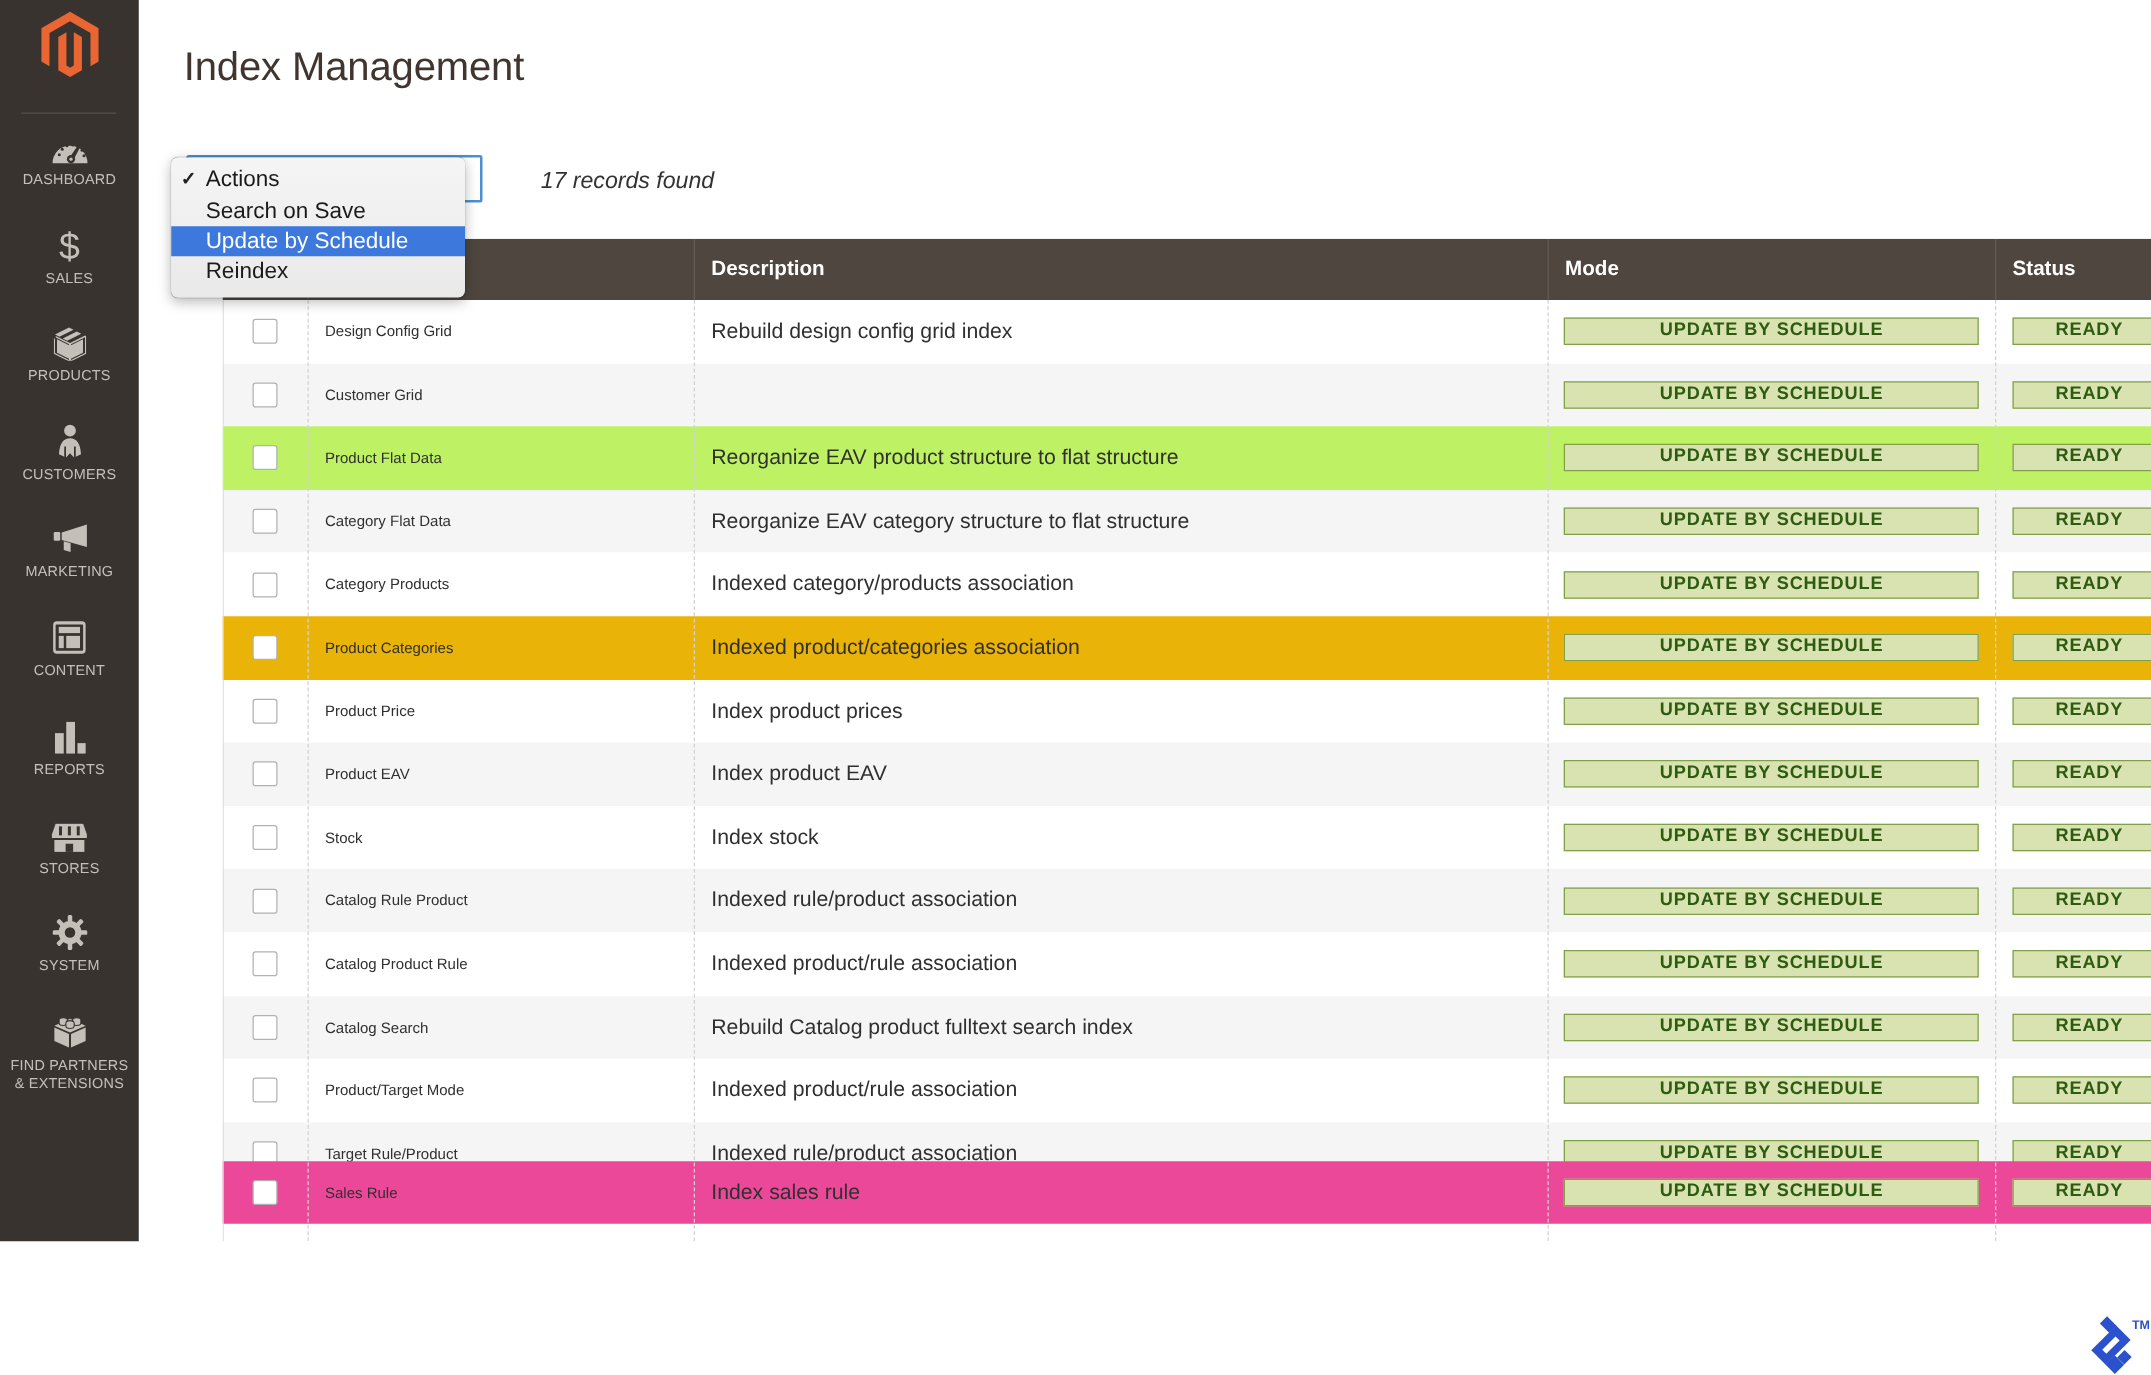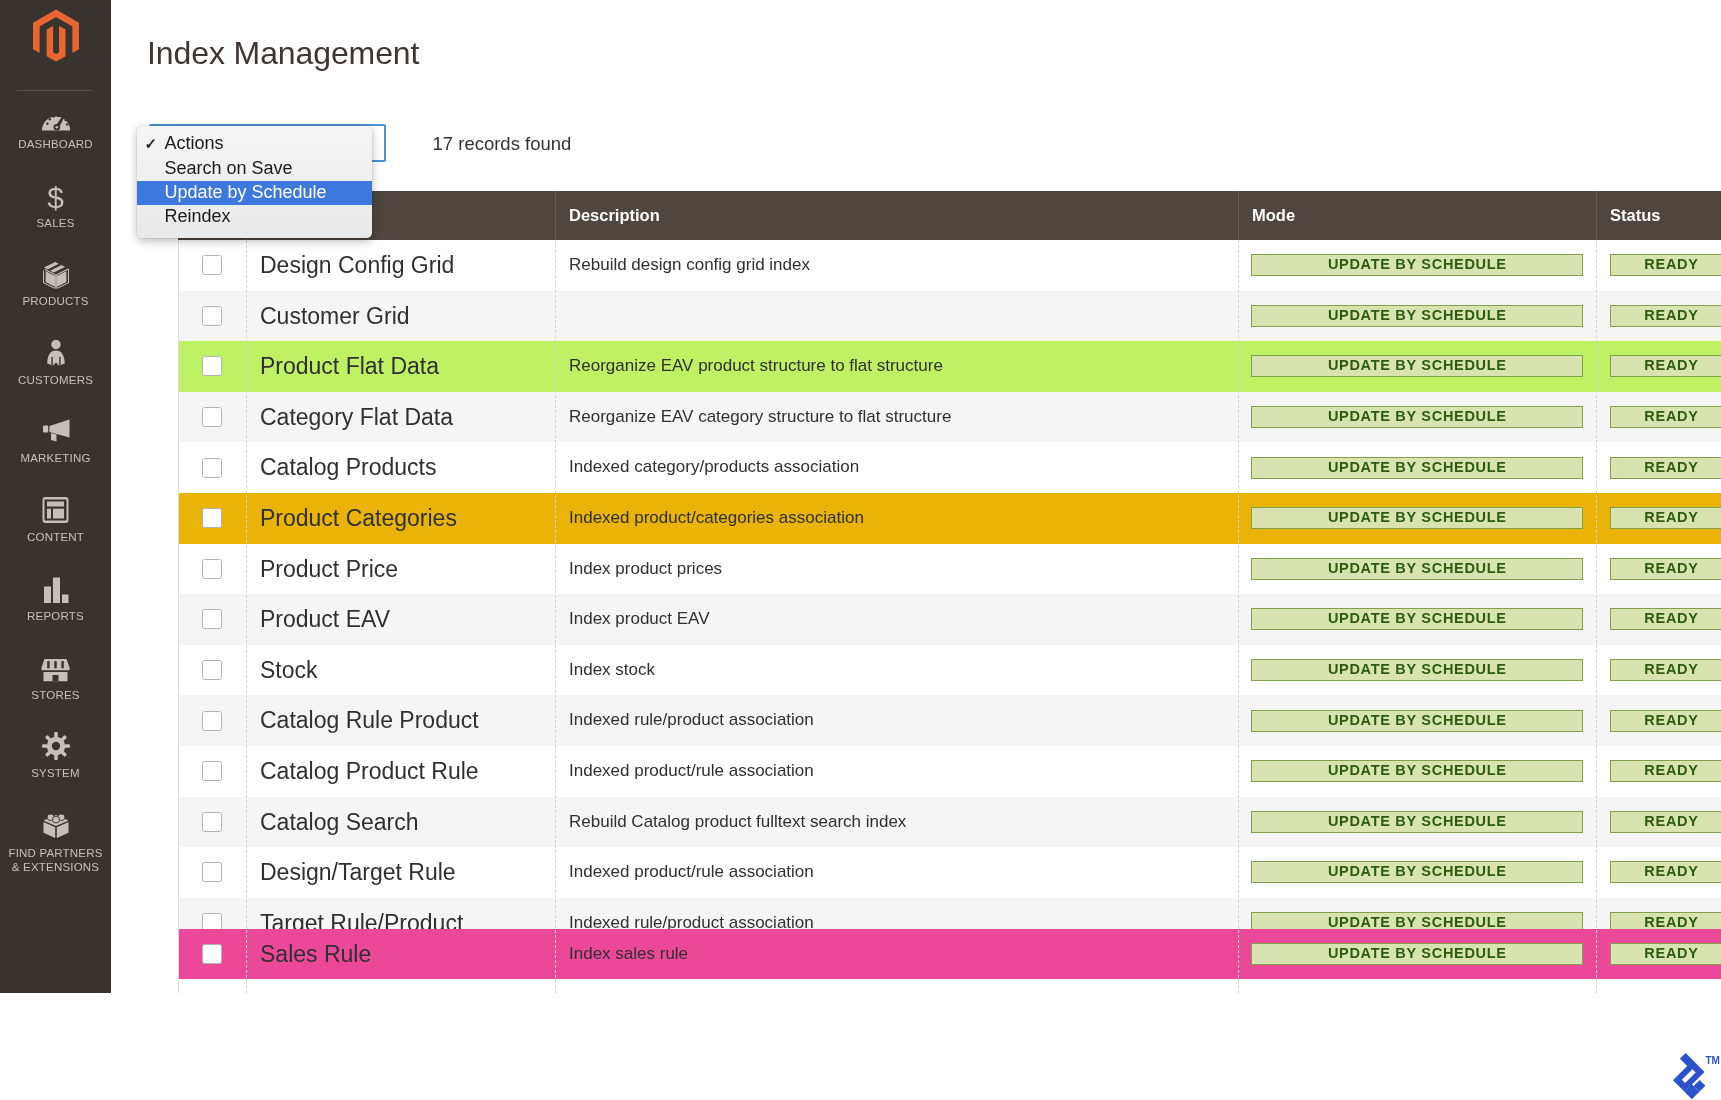--- a/index.html
+++ b/index.html
@@ -5,32 +5,32 @@
 html,body { width:1721px; height:1100px; background:#fff; font-family:"Liberation Sans",sans-serif; overflow:hidden; }
 #page { position:relative; width:1721px; height:1100px; }
 #sidebar { position:absolute; left:0; top:0; width:111px; height:993px; background:#38332f; }
 #mlogo { position:absolute; left:32.5px; top:9px; }
 #msep { position:absolute; left:17px; top:90px; width:76px; height:1px; background:#56514b; }
 .nico { position:absolute; left:0; width:111px; text-align:center; transform:translateY(-50%); }
 .nico svg, .nico div { display:inline-block; vertical-align:middle; }
 .nlbl { position:absolute; left:0; width:111px; text-align:center; color:#c4c0b9; font-size:11.5px; line-height:14px; letter-spacing:0.2px; }
 #title { position:absolute; left:147px; top:34px; font-size:32px; line-height:38px; color:#41362f; letter-spacing:-0.1px; }
 #selbox { position:absolute; left:149px; top:123.5px; width:237px; height:38px; background:#fff; border:2px solid #4e8fd0; border-radius:2px; }
-#recfound { position:absolute; left:432.5px; top:134px; font-size:18.5px; line-height:19px; color:#333; }
+#recfound { position:absolute; left:432.5px; top:134px; font-size:18.5px; line-height:19px; color:#333;font-style:italic; }
 #popup { position:absolute; left:136.5px; top:126px; width:235.5px; height:111.5px; background:linear-gradient(#f5f5f5,#e9e9e9); border-radius:5.5px; box-shadow:0 0 1px rgba(0,0,0,0.4), 0 3px 10px rgba(0,0,0,0.28); z-index:5; }
 .pitem { position:absolute; left:0; width:100%; height:25.6px; font-size:18px; color:#1b1b1b; line-height:25.6px; padding-left:28px; }
 .pitem.hl { background:#3d78dd; color:#fff; }
 .pcheck { position:absolute; left:8px; top:4.5px; height:25.6px; line-height:25.6px; font-size:15px; font-weight:bold; color:#222; }
 #tbl { position:absolute; left:149px; top:190.5px; width:1568.5px; height:802.5px; overflow:hidden;margin-left:29px; }
 #thead { position:absolute; left:0; top:0; width:100%; height:49.5px; background:#4e463f; }
 .hcell { position:absolute; top:0; height:49.5px; line-height:49.5px; color:#fff; font-size:16.5px; font-weight:bold; }
 .hsep { position:absolute; top:0; height:49.5px; width:1px; background:#635b54; }
 .row { position:absolute; left:0; width:100%; height:50.6px; }
 .cb { position:absolute; left:24px; top:15.2px; width:20px; height:20px; border:1.5px solid #b2b2b2; border-radius:2.5px; background:#fff; }
-.nm { position:absolute; left:82px; top:0; height:50.6px; line-height:50.6px; font-size:23px; color:#303030; }
+.nm { position:absolute; left:82px; top:0; height:50.6px; line-height:50.6px; font-size:12px; color:#303030; }
 .ds { position:absolute; left:391px; top:0; height:50.6px; line-height:50.6px; font-size:17px; color:#303030; }
 .badge { position:absolute; top:14.3px; height:22px; line-height:19.5px; text-align:center; font-size:14.5px; font-weight:bold; letter-spacing:0.7px; color:#2d5c10; background:#d8e3b1; border:1.2px solid #82a04a; }
 .bmode { left:1073.3px; width:332px; }
 .bstat { left:1431.5px; width:124px; }
 .vsep { position:absolute; top:49.5px; bottom:0; width:1px; border-left:1px dashed #d2d2d2; }
 #tbl-left { position:absolute; left:0; top:49.5px; bottom:0; width:1px; background:#dcdcdc; }
 #tbl-right { position:absolute; right:0; top:49.5px; bottom:0; width:1px; border-left:1px dashed #d2d2d2; }
 #toplogo { position:absolute; right:0; bottom:0; }
 </style></head>
 <body>
@@ -179,21 +179,21 @@
 </div>
 <div class="row" style="top:201.3px;background:#f5f5f5;">
 <span class="cb"></span>
 <span class="nm">Category Flat Data</span>
 <span class="ds">Reorganize EAV category structure to flat structure</span>
 <span class="badge bmode">UPDATE BY SCHEDULE</span>
 <span class="badge bstat">READY</span>
 </div>
 <div class="row" style="top:251.9px;background:#ffffff;">
 <span class="cb"></span>
-<span class="nm">Catalog Products</span>
+<span class="nm">Category Products</span>
 <span class="ds">Indexed category/products association</span>
 <span class="badge bmode">UPDATE BY SCHEDULE</span>
 <span class="badge bstat">READY</span>
 </div>
 <div class="row" style="top:302.5px;background:#eab308;text-decoration:underline;">
 <span class="cb"></span>
 <span class="nm">Product Categories</span>
 <span class="ds">Indexed product/categories association</span>
 <span class="badge bmode">UPDATE BY SCHEDULE</span>
 <span class="badge bstat">READY</span>
@@ -235,21 +235,21 @@
 </div>
 <div class="row" style="top:606.1px;background:#f5f5f5;">
 <span class="cb"></span>
 <span class="nm">Catalog Search</span>
 <span class="ds">Rebuild Catalog product fulltext search index</span>
 <span class="badge bmode">UPDATE BY SCHEDULE</span>
 <span class="badge bstat">READY</span>
 </div>
 <div class="row" style="top:656.7px;background:#ffffff;">
 <span class="cb"></span>
-<span class="nm">Design/Target Rule</span>
+<span class="nm">Product/Target Mode</span>
 <span class="ds">Indexed product/rule association</span>
 <span class="badge bmode">UPDATE BY SCHEDULE</span>
 <span class="badge bstat">READY</span>
 </div>
 <div class="row" style="top:707.3px;background:#f5f5f5;">
 <span class="cb"></span>
 <span class="nm">Target Rule/Product</span>
 <span class="ds">Indexed rule/product association</span>
 <span class="badge bmode">UPDATE BY SCHEDULE</span>
 <span class="badge bstat">READY</span>

